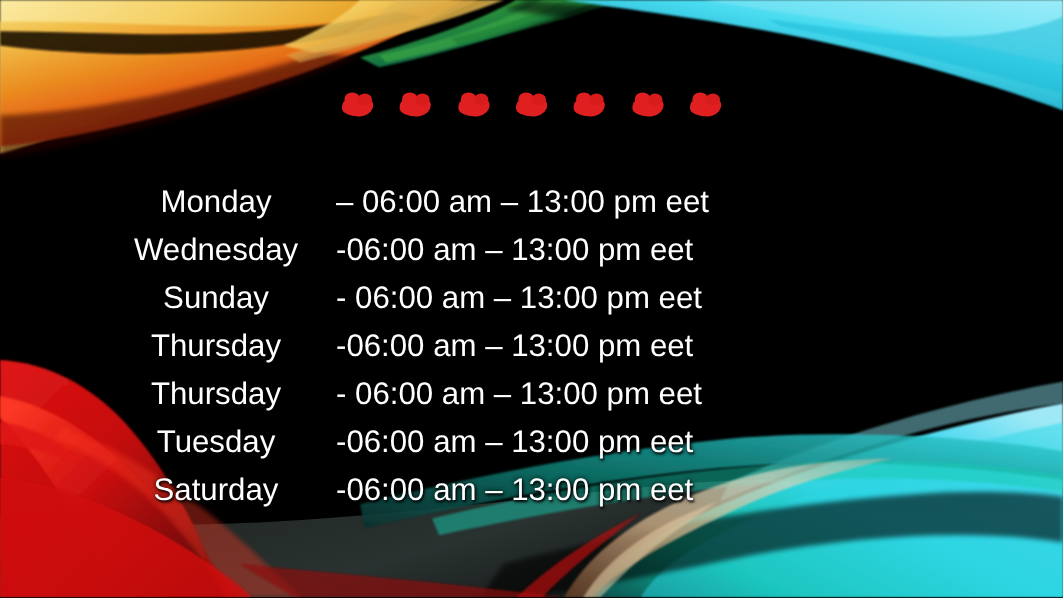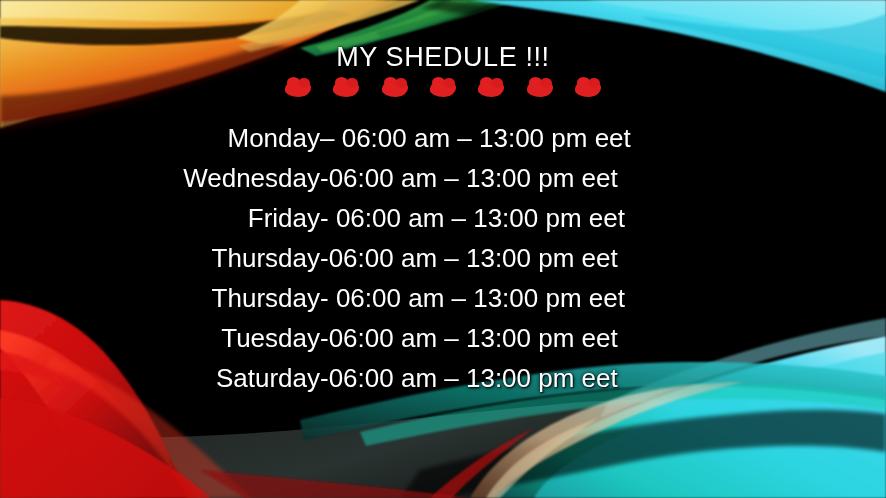--- a/index.html
+++ b/index.html
@@ -96,23 +96,24 @@
     line-height: 40px;
     white-space: nowrap;
     color: #ffffff;
     font-size: 26px;
     font-weight: 400;
     text-shadow: 0 0 4px rgba(0,0,0,0.95), 1px 1px 2px rgba(0,0,0,0.9);
   }
   .day {
     display: inline-block;
     width: 200px;
-    padding-left: 120px;
+    padding-left: 80px;
     box-sizing: content-box;
-    text-align: right;
+    text-align: center;
+    margin-top: 30px;
   }
   .time {
     display: inline-block;
     text-align: left;
   }
 </style>
 </head>
 <body>
 
 <div id="slide">
@@ -235,51 +236,48 @@
     <path d="M52,356 C110,376 176,424 228,476 C238,486 246,493 252,498 L188,498
              C160,446 112,392 46,366 Z" fill="#ff3a22" opacity="0.38" filter="url(#soft2)"></path>
     <path d="M0,398 C60,404 128,436 186,478 C196,485 204,492 210,498 L0,498 Z" fill="#d01111" opacity="0.85" filter="url(#soft)"></path>
 
     <path d="M200,470 C280,478 380,486 470,498 L246,498 Z" fill="#8c0808" opacity="0.7" filter="url(#soft)"></path>
     <path d="M430,498 C460,470 496,446 534,428 C500,454 470,478 452,498 Z" fill="#b51010" opacity="0.7" filter="url(#soft)"></path>
 
     <path d="M0,352 C24,354 48,366 68,386 C44,378 20,372 0,370 Z" fill="#e01414" opacity="0.8" filter="url(#soft)"></path>
   </svg>
 
-  <div id="title-block">
-    <span id="page-title">MY SHEDULE !!!</span>
+
+  <div id="bullet-row">
+    <span class="blob"></span>
+    <span class="blob"></span>
+    <span class="blob"></span>
+    <span class="blob"></span>
+    <span class="blob"></span>
+    <span class="blob"></span>
+    <span class="blob"></span>
   </div>
 
-  <div id="bullet-row">
-    <span class="blob"></span>
-    <span class="blob"></span>
-    <span class="blob"></span>
-    <span class="blob"></span>
-    <span class="blob"></span>
-    <span class="blob"></span>
-    <span class="blob"></span>
+  <div id="schedule">
+    <div class="row">
+      <span class="day">Monday</span><span class="time">– 06:00 am – 13:00 pm  eet</span>
+    </div>
+    <div class="row">
+      <span class="day">Wednesday</span><span class="time"> -06:00 am – 13:00 pm  eet</span>
+    </div>
+    <div class="row">
+      <span class="day">Sunday</span><span class="time">- 06:00 am – 13:00 pm  eet</span>
+    </div>
+    <div class="row">
+      <span class="day">Thursday</span><span class="time">-06:00 am – 13:00 pm  eet</span>
+    </div>
+    <div class="row">
+      <span class="day">Thursday</span><span class="time"> - 06:00 am – 13:00 pm  eet</span>
+    </div>
+    <div class="row">
+      <span class="day">Tuesday</span><span class="time">-06:00 am – 13:00 pm  eet</span>
+    </div>
+    <div class="row">
+      <span class="day">Saturday</span><span class="time"> -06:00 am – 13:00 pm  eet</span>
+    </div>
   </div>
 
-  <div id="schedule">
-    <div class="row">
-      <span class="day">Monday</span><span class="time">– 06:00 am – 13:00 pm  eet</span>
-    </div>
-    <div class="row">
-      <span class="day">Wednesday</span><span class="time"> -06:00 am – 13:00 pm  eet</span>
-    </div>
-    <div class="row">
-      <span class="day">Friday</span><span class="time">- 06:00 am – 13:00 pm  eet</span>
-    </div>
-    <div class="row">
-      <span class="day">Thursday</span><span class="time">-06:00 am – 13:00 pm  eet</span>
-    </div>
-    <div class="row">
-      <span class="day">Thursday</span><span class="time"> - 06:00 am – 13:00 pm  eet</span>
-    </div>
-    <div class="row">
-      <span class="day">Tuesday</span><span class="time">-06:00 am – 13:00 pm  eet</span>
-    </div>
-    <div class="row">
-      <span class="day">Saturday</span><span class="time"> -06:00 am – 13:00 pm  eet</span>
-    </div>
-  </div>
-
 </div>
 
 </body></html>

